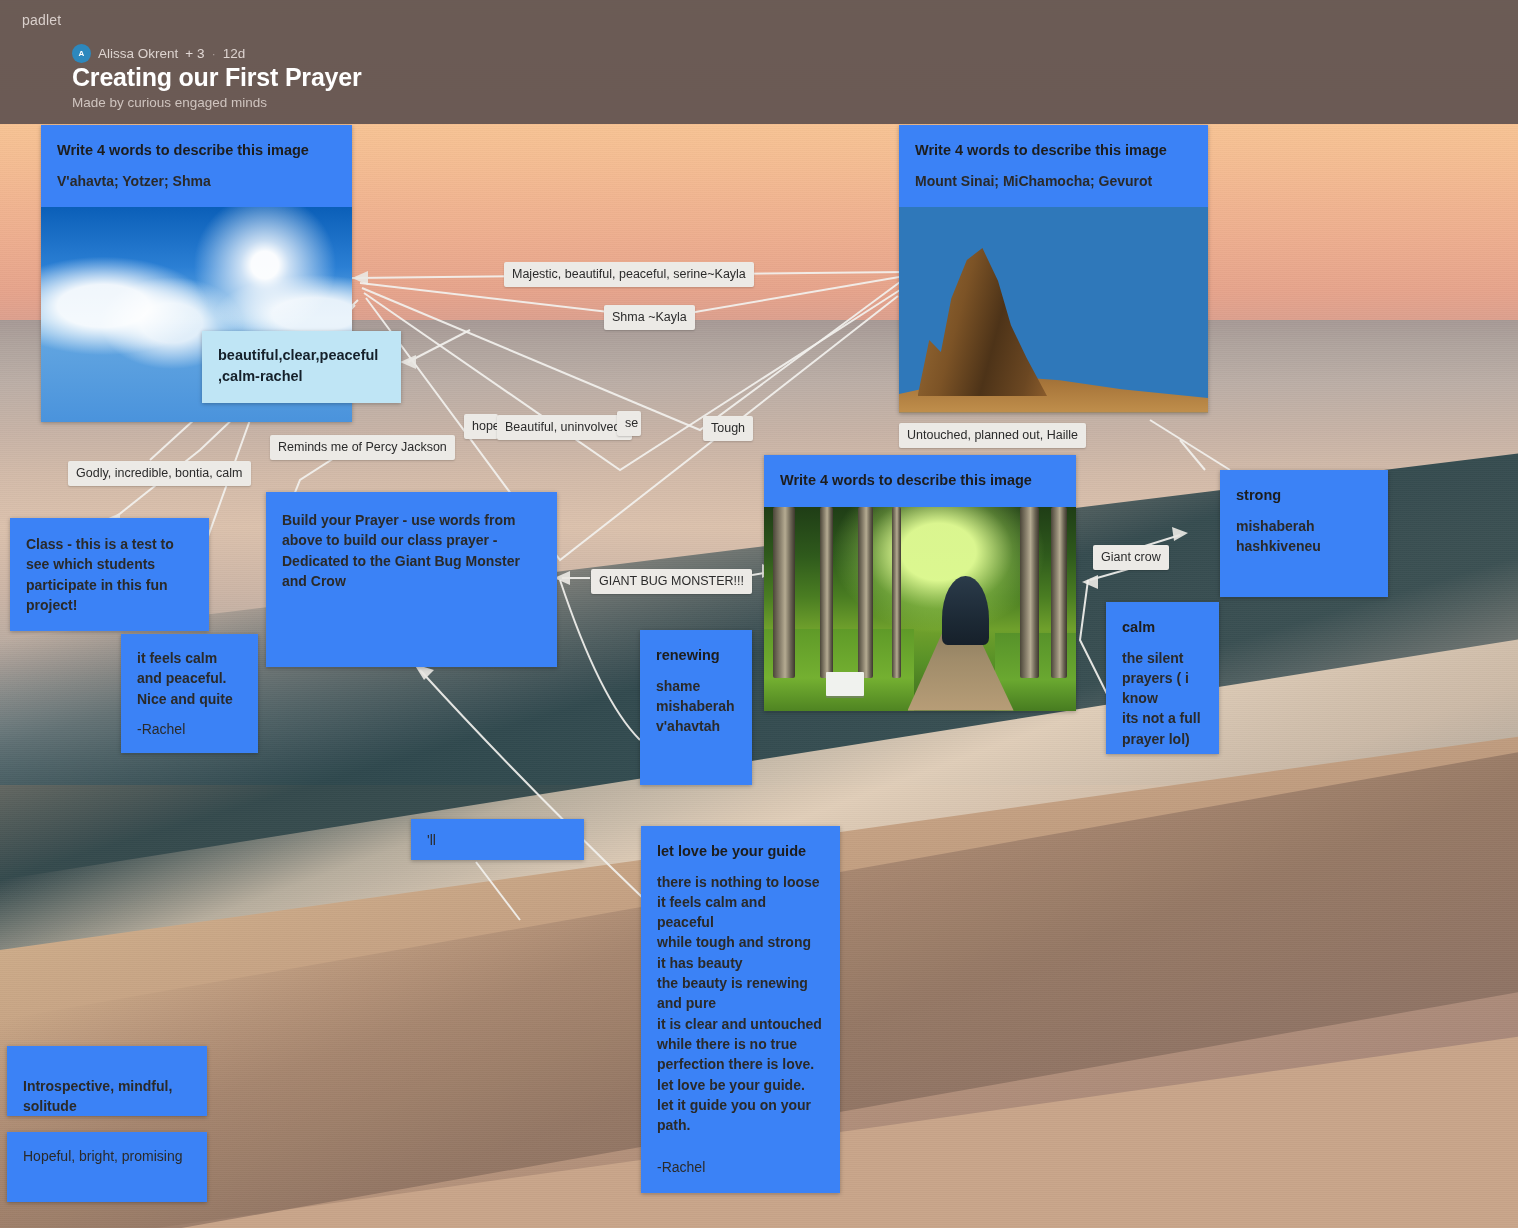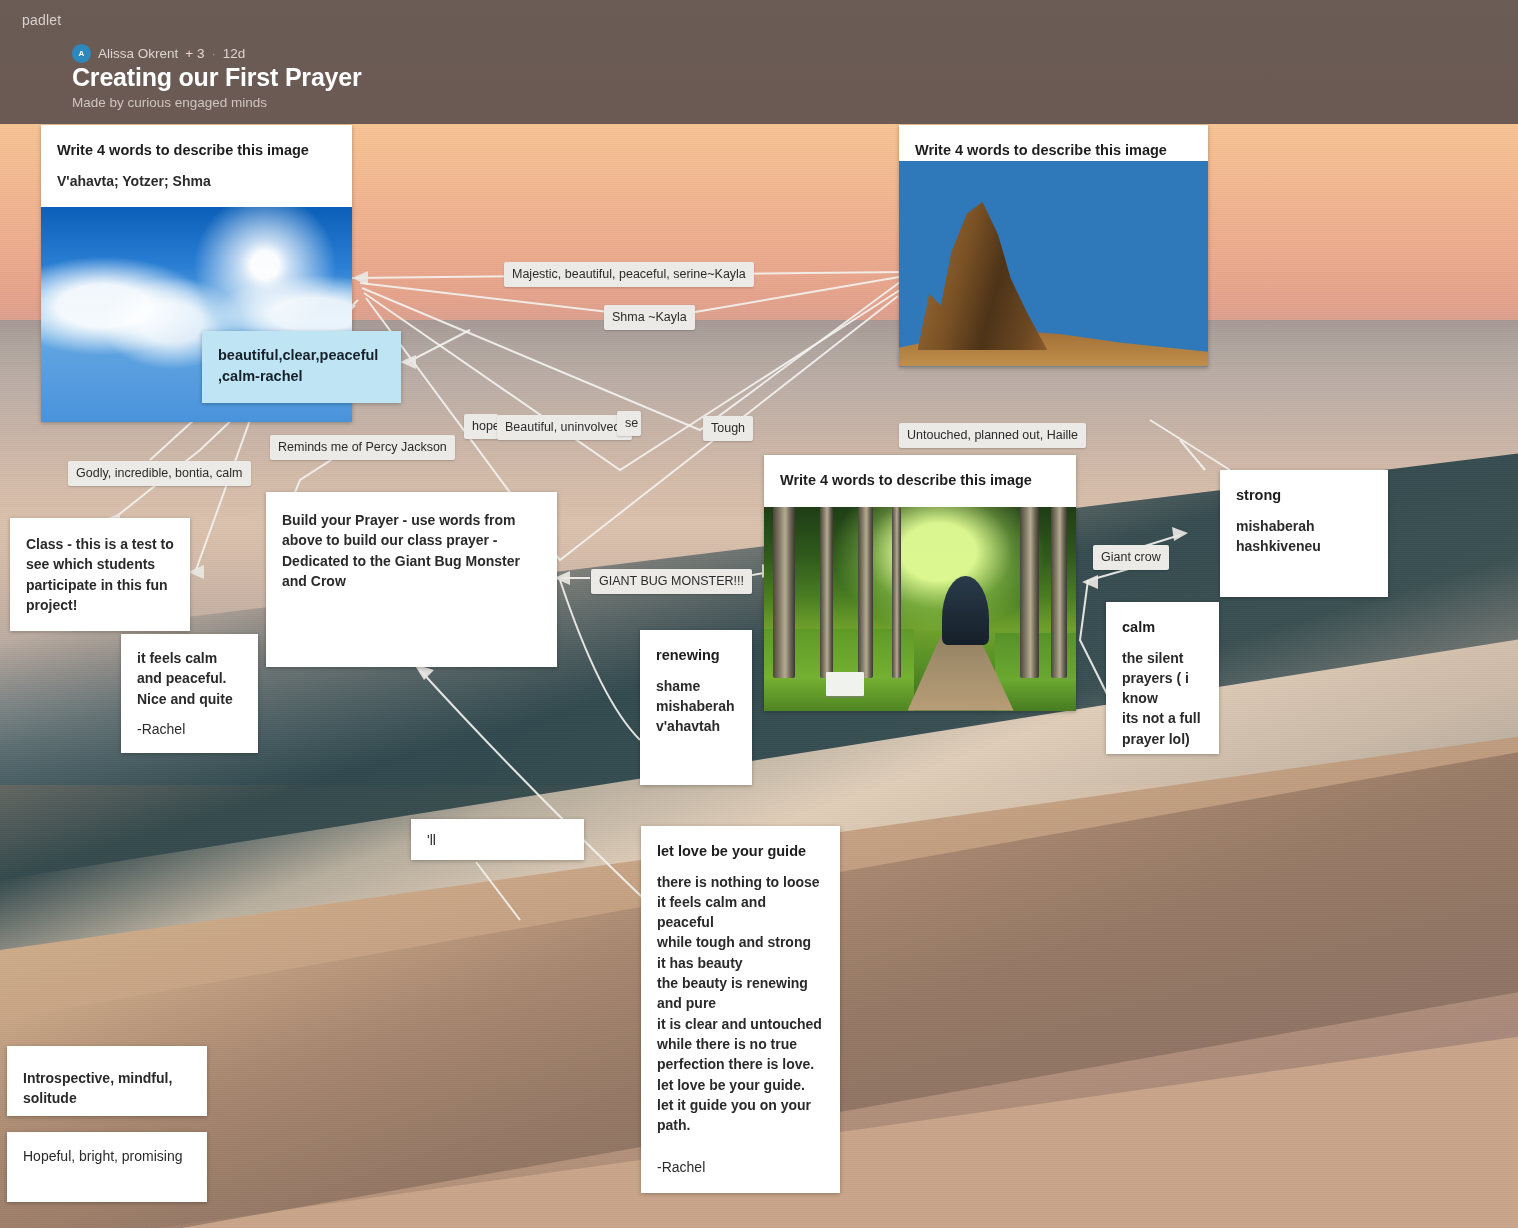--- a/index.html
+++ b/index.html
@@ -120,21 +120,21 @@
     font-size: 12.5px; line-height: 1;
     padding: 6px 8px; border-radius: 2px;
     white-space: nowrap;
     box-shadow: 0 1px 2px rgba(0,0,0,.18);
   }
   .elabel.clip { overflow: hidden; }
 
   
   .post {
     position: absolute; z-index: 40;
-    background: #ffffff;
+    background: #3b82f6;
     box-shadow: 0 1px 4px rgba(0,0,0,.28);
     overflow: hidden;
   }
   .post .subject {
     font-size: 14.5px; font-weight: bold; color: #1d1d1d;
     line-height: 1.35; padding: 16px 16px 0 16px;
   }
   .post .body {
     font-size: 14px; color: #2a2a2a; line-height: 1.45;
     padding: 12px 16px 16px 16px; white-space: pre-line;
@@ -288,27 +288,28 @@
     <div class="attach ph ph-sky" style="height:215px;"></div>
   </div>
 
   <div class="post blue" style="left:202px; top:331px; width:199px;">
     <div class="body" style="padding:14px 16px 16px 16px;">beautiful,clear,peaceful
 ,calm-rachel</div>
   </div>
 
   <div class="post" style="left:899px; top:125px; width:309px;">
     <div class="subject">Write 4 words to describe this image</div>
+    <div class="body tight">Mount Sinai; MiChamocha; Gevurot</div>
     <div class="attach ph ph-mount" style="height:206px;">
       <div class="ridge"></div>
       <div class="peak"></div>
     </div>
   </div>
 
-  <div class="post" style="left:10px; top:518px; width:180px;">
+  <div class="post" style="left:10px; top:518px; width:199px;">
     <div class="body" style="font-weight:bold; padding:16px;">Class - this is a test to see which students participate in this fun project!</div>
   </div>
 
   <div class="post" style="left:266px; top:492px; width:291px; height:175px;">
     <div class="body" style="font-weight:bold; padding:18px 16px;">Build your Prayer - use words from above to build our class prayer - Dedicated to the Giant Bug Monster and Crow</div>
   </div>
 
   <div class="post" style="left:121px; top:634px; width:137px;">
     <div class="body" style="font-weight:bold; padding:14px 16px 4px 16px;">it feels calm and peaceful. Nice and quite</div>
     <div class="body" style="padding:6px 16px 14px 16px;">-Rachel</div>
@@ -363,21 +364,21 @@
 while tough and strong
 it has beauty
 the beauty is renewing and pure
 it is clear and untouched
 while there is no true perfection there is love.
 let love be your guide. let it guide you on your path.</div>
     <div class="body" style="padding:6px 16px 16px 16px;">-Rachel</div>
   </div>
 
   <div class="post" style="left:7px; top:1046px; width:200px; height:70px;">
-    <div class="body" style="font-weight:bold; padding:22px 16px;">Introspective,  mindful, solitude</div>
+    <div class="body" style="font-weight:bold; padding:30px 16px;">Introspective,  mindful, solitude</div>
   </div>
 
   <div class="post" style="left:7px; top:1132px; width:200px; height:70px;">
     <div class="body" style="font-weight:normal; padding:14px 16px;"> Hopeful,  bright, promising</div>
   </div>
 
   <div class="elabel" style="left:504px; top:262px;">Majestic, beautiful, peaceful, serine~Kayla</div>
   <div class="elabel" style="left:604px; top:305px;">Shma ~Kayla</div>
   <div class="elabel clip" style="left:464px; top:414px; width:34px;">hope</div>
   <div class="elabel" style="left:497px; top:415px;">Beautiful, uninvolved,</div>

